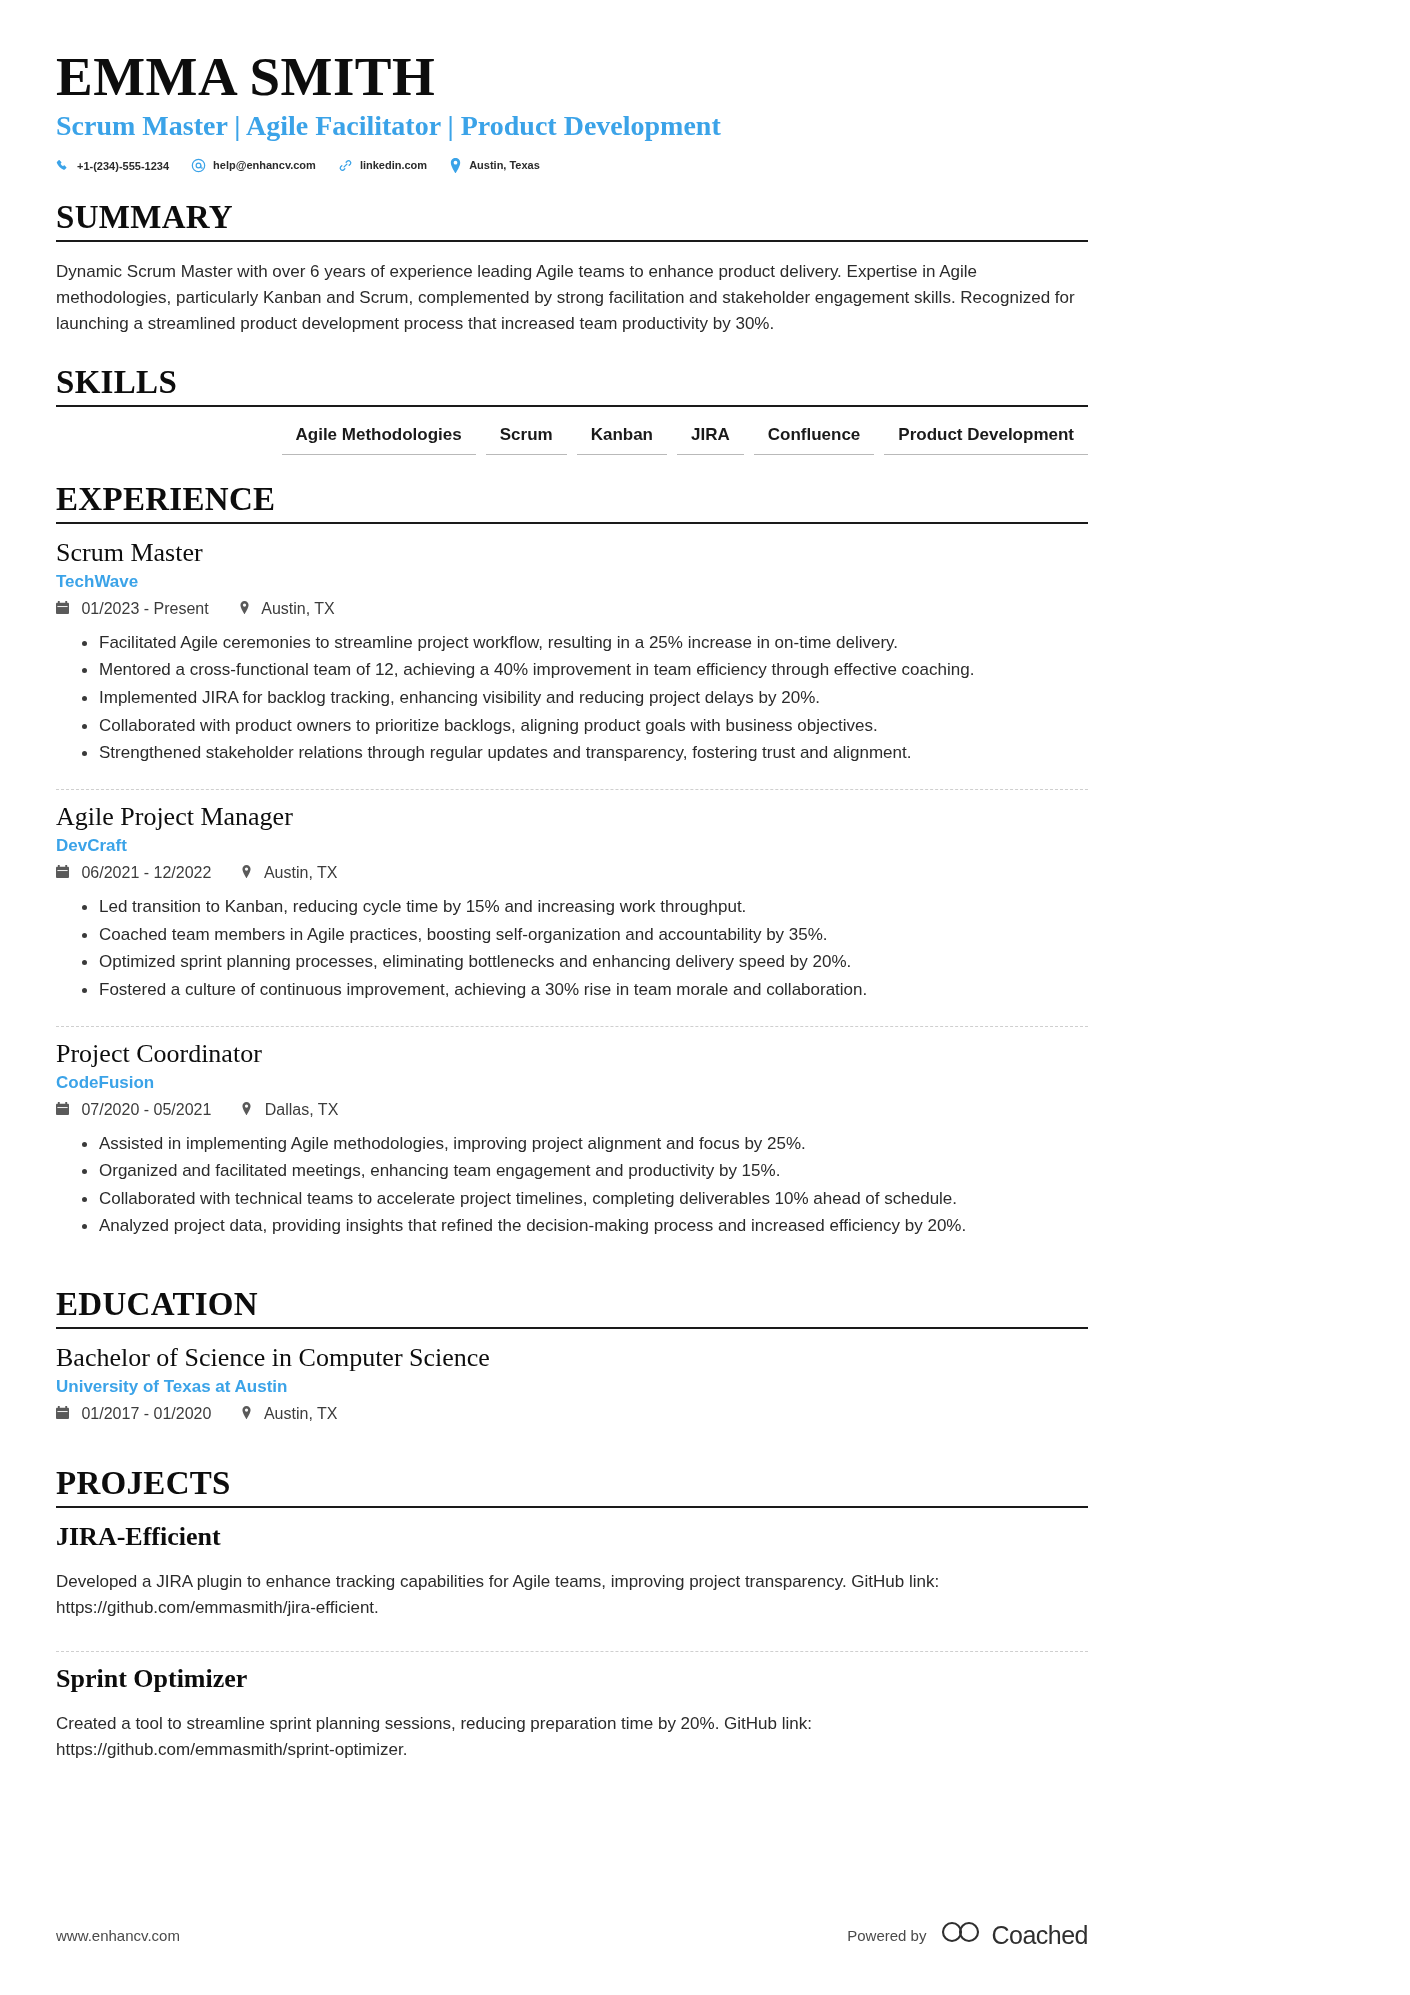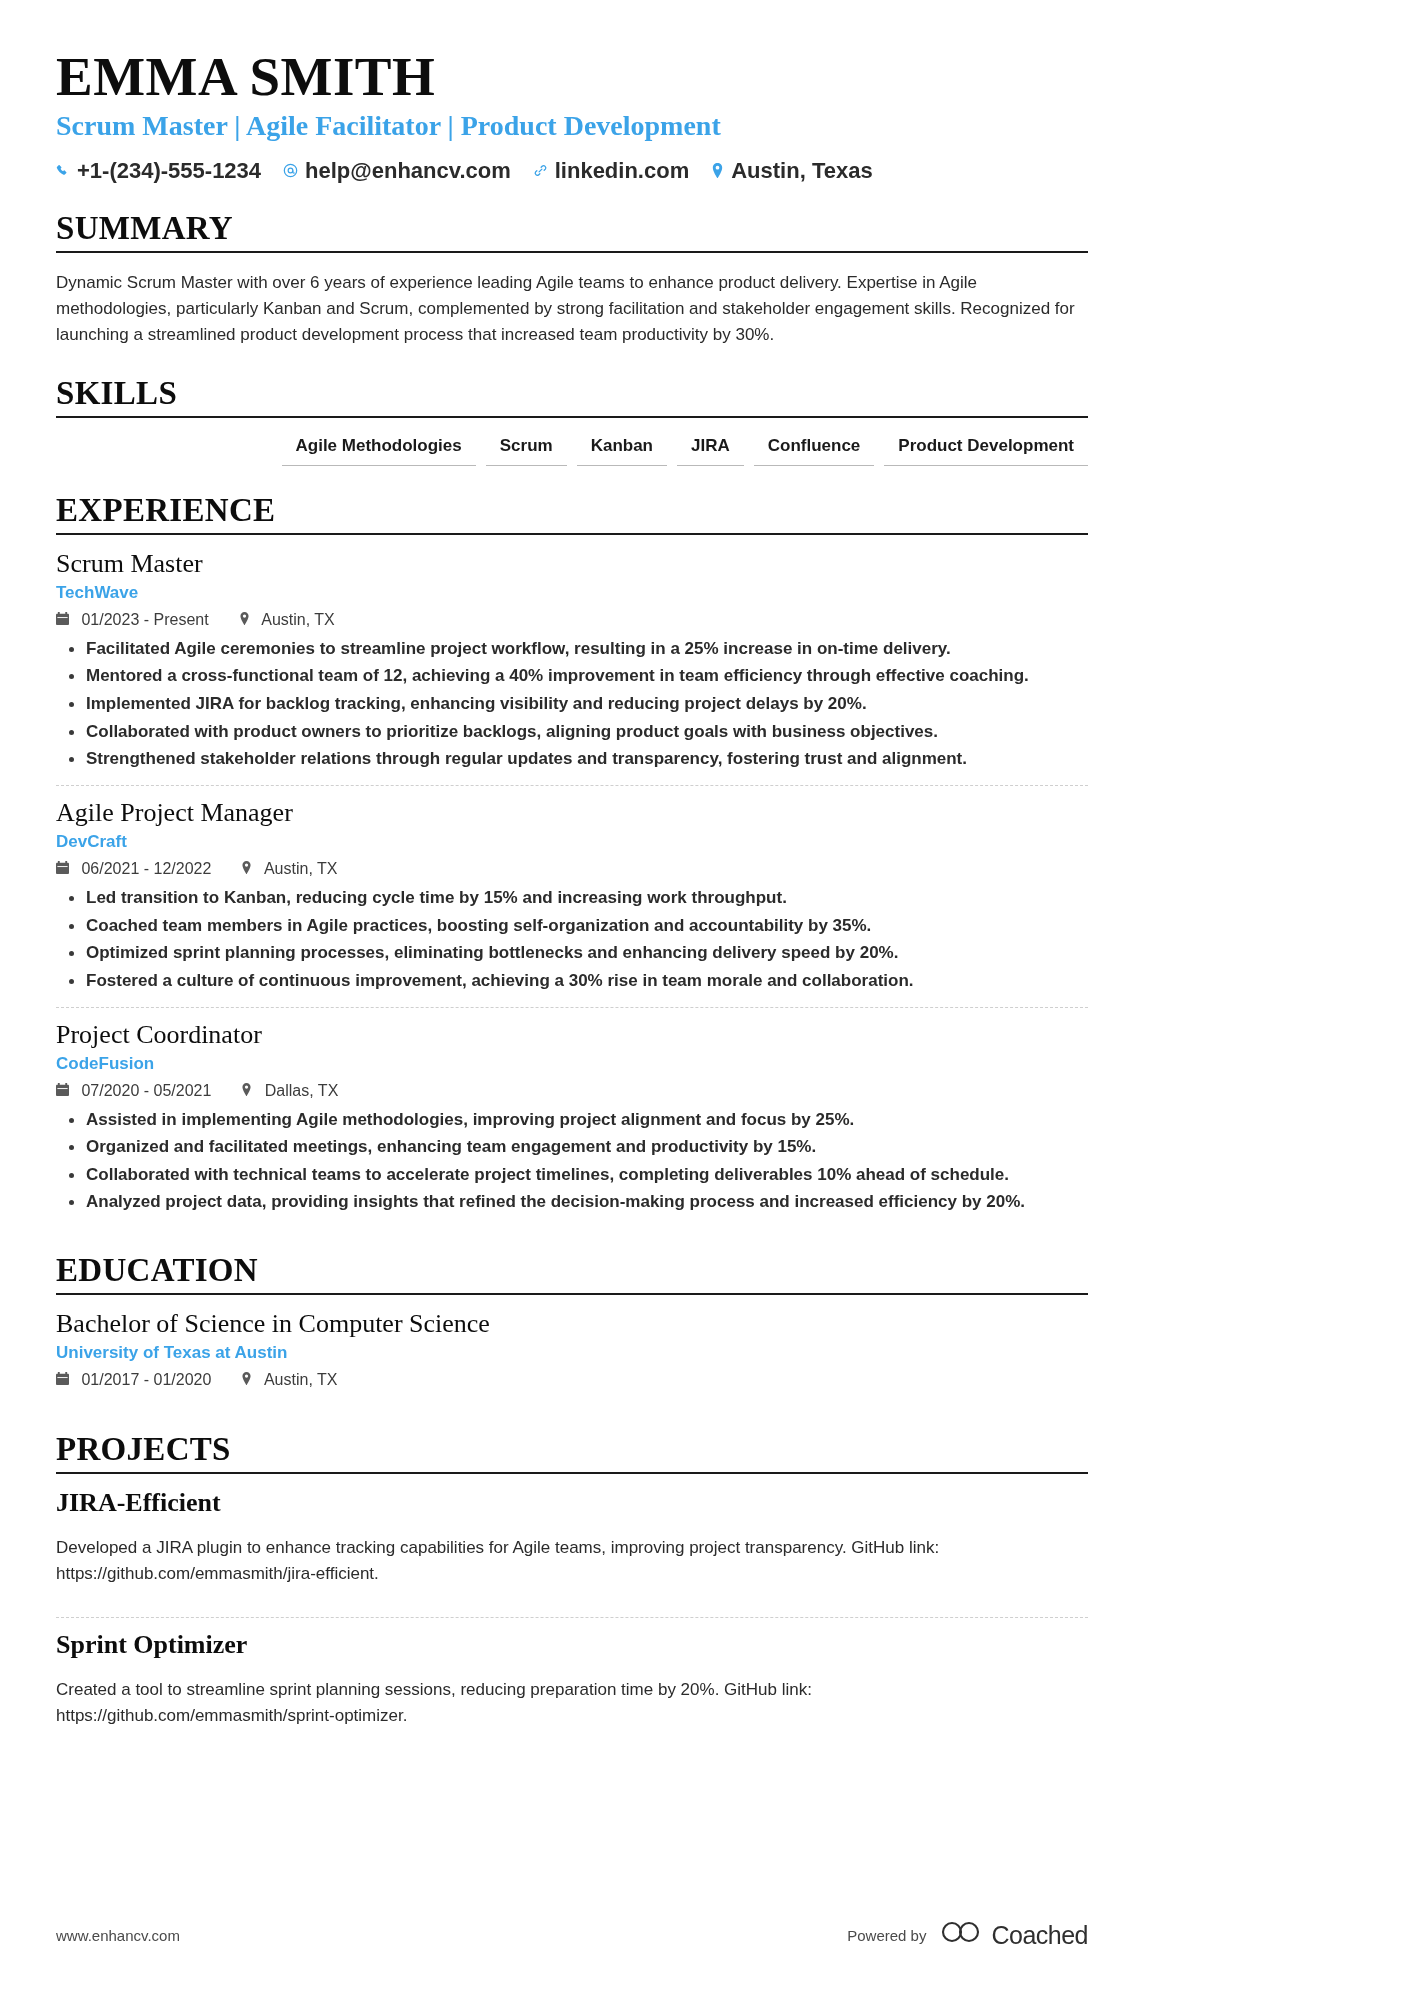--- a/index.html
+++ b/index.html
@@ -31,21 +31,21 @@
     font-size: 28px;
     font-weight: bold;
     color: #3ba3e8;
     margin: 0 0 16px 0;
   }
   .contact-row {
     display: flex;
     align-items: flex-end;
     flex-wrap: wrap;
     gap: 0;
-    font-size: 22px;
+    font-size: 11px;
     font-weight: bold;
     color: #2b2b2b;
     margin-bottom: 26px;
   }
   .contact-item {
     display: flex;
     align-items: center;
     margin-right: 22px;
     white-space: nowrap;
   }
@@ -117,24 +117,23 @@
     text-align: center;
   }
   .entry-meta .mi {
     color: #5a5a5a;
     margin-right: 8px;
     font-size: 14px;
     display: inline-flex;
   }
   .entry-meta .meta-date { margin-right: 30px; }
   ul.bullets {
-    margin: 0;
+    margin: 13px;
     padding-left: 30px;
     list-style: none;
-    font-weight: bold;
   }
   ul.bullets li {
     position: relative;
     font-size: 17px;
     line-height: 1.45;
     color: #2b2b2b;
     margin-bottom: 3px;
   }
   ul.bullets li:before {
     content: "";

